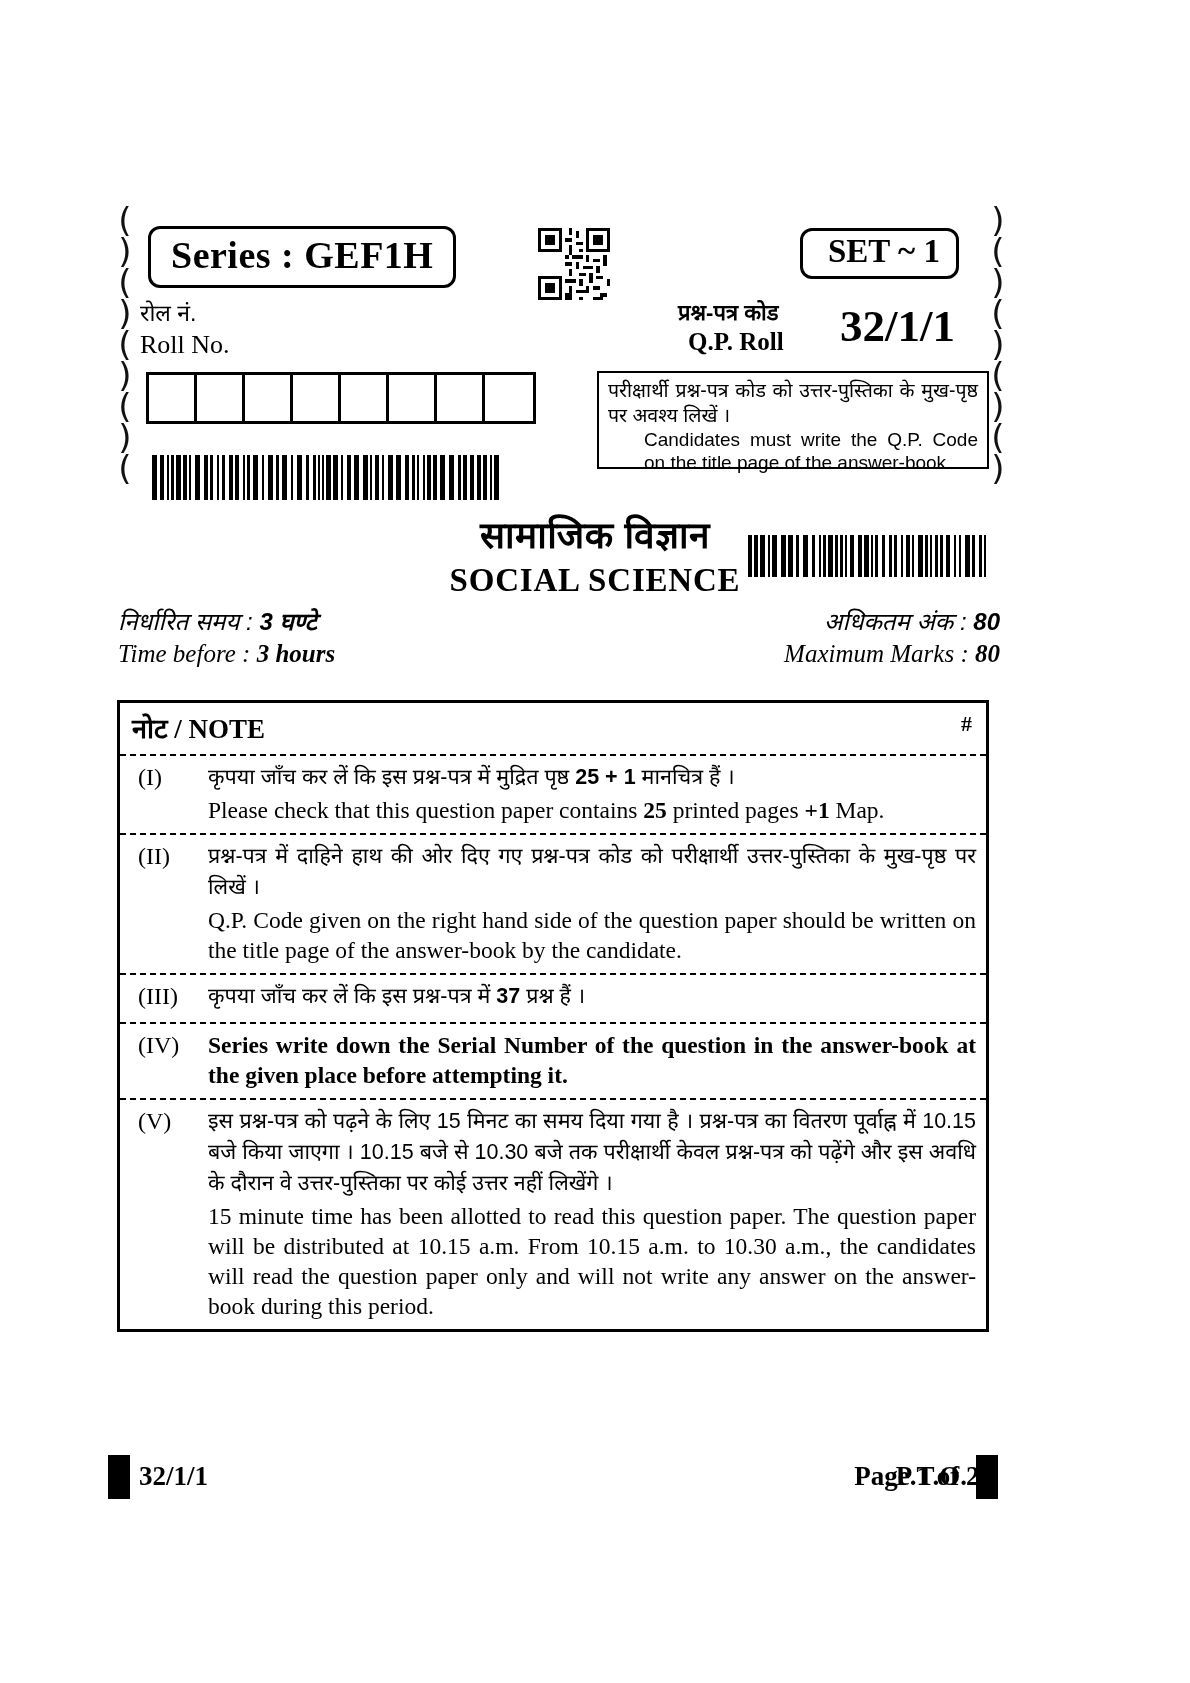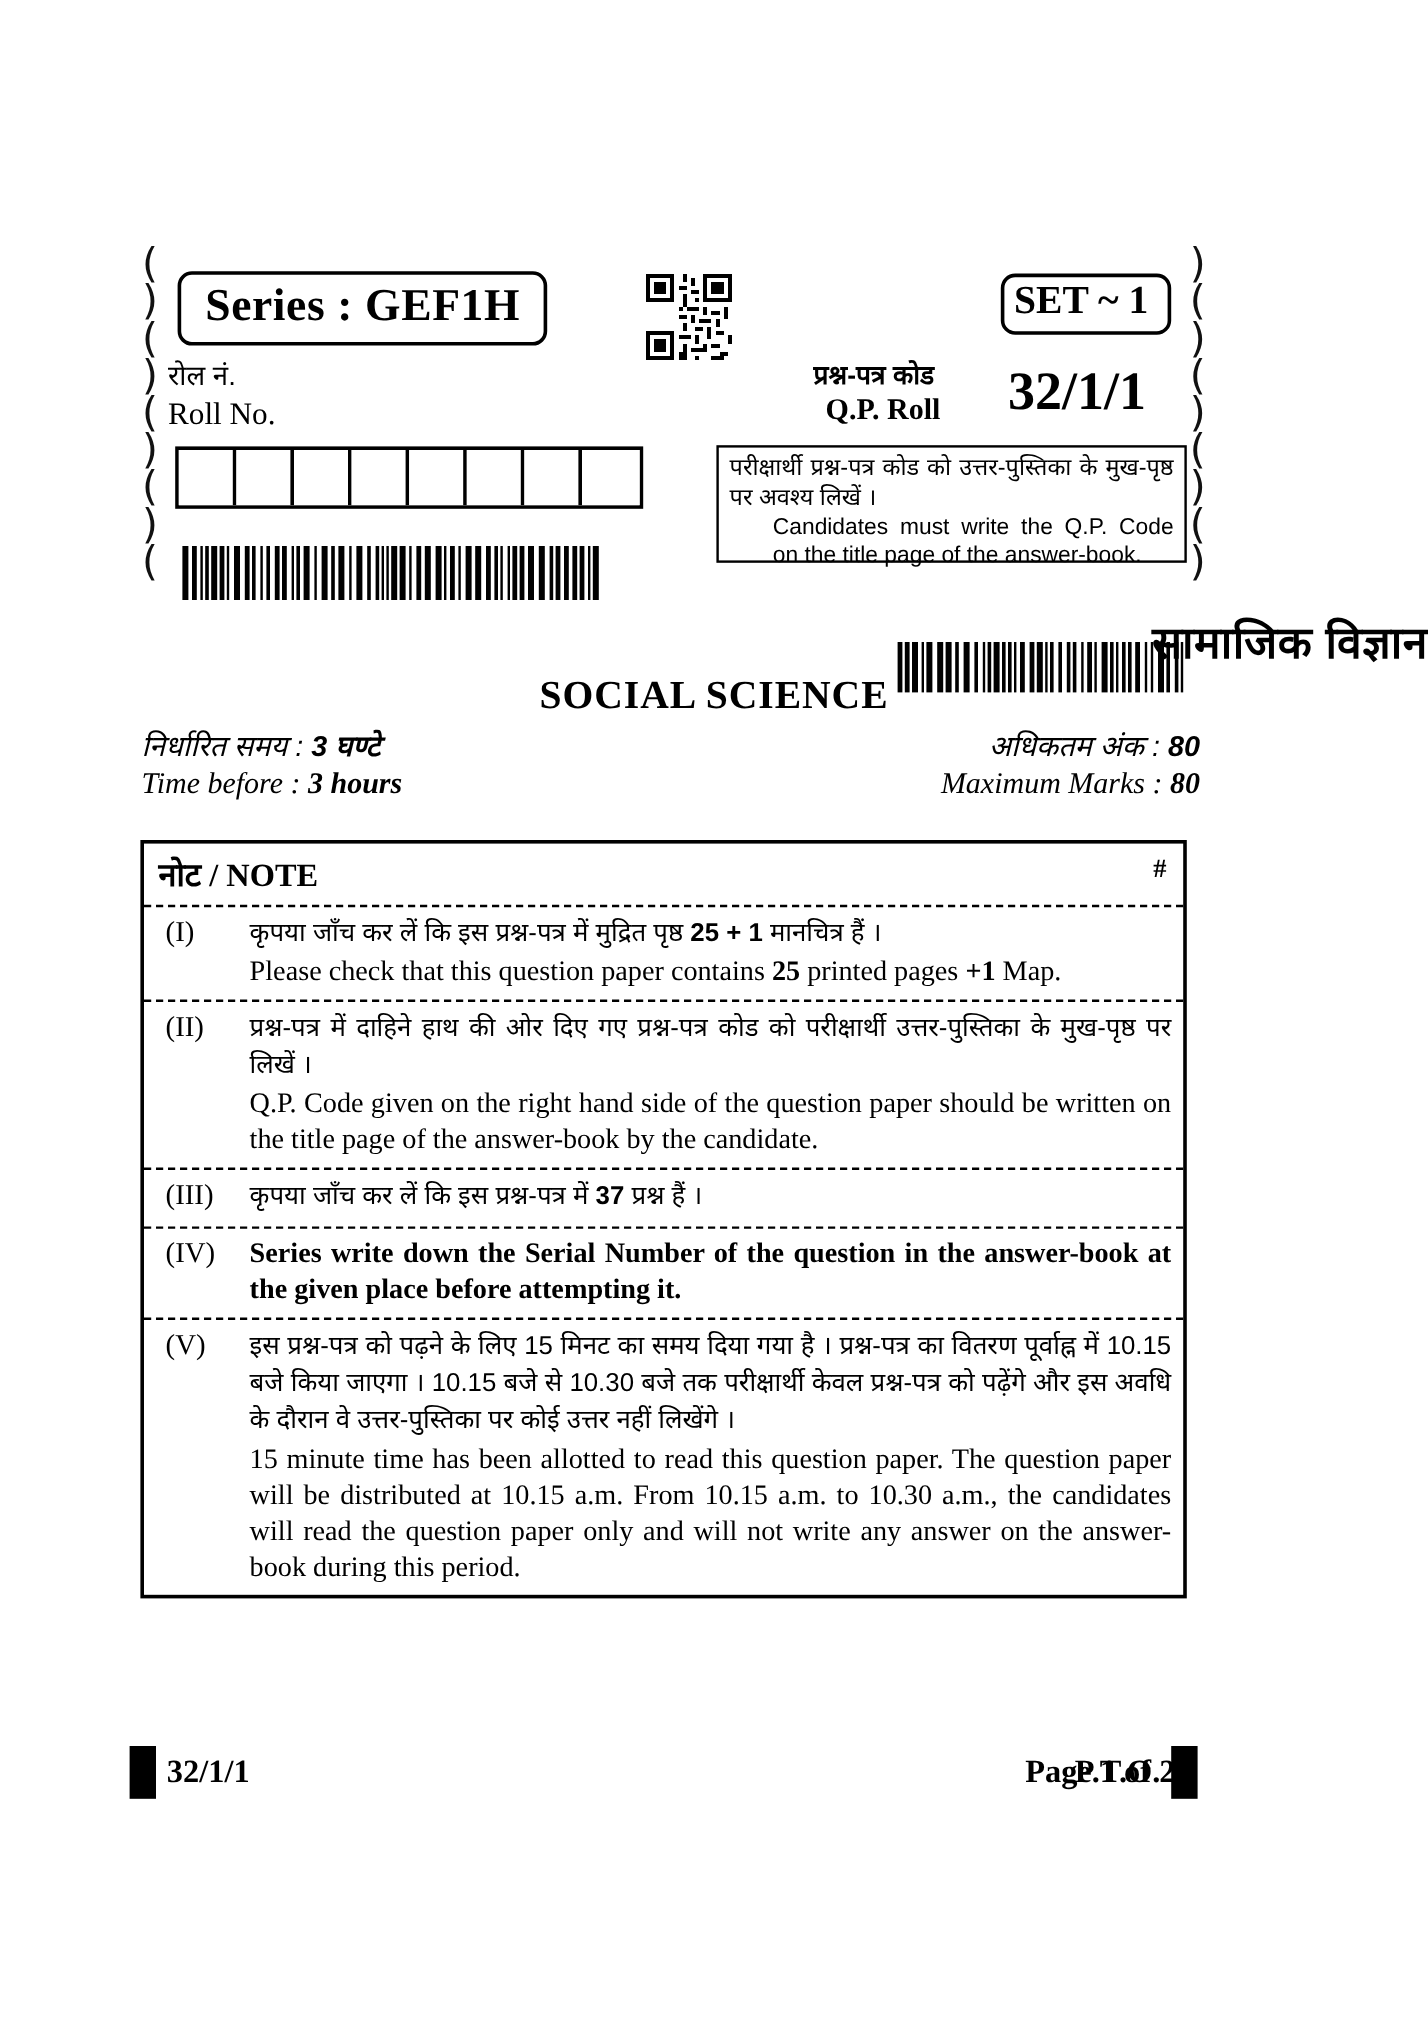--- a/index.html
+++ b/index.html
@@ -71,24 +71,24 @@
   .qr {
     position: absolute;
     left: 538px; top: 228px;
     width: 72px; height: 72px;
   }
   .qr svg { display: block; }
 
   
   .set-box {
     position: absolute;
-    left: 834px; top: 228px;
+    left: 800px; top: 228px;
     border: 3px solid #000;
     border-radius: 12px;
-    padding: 2px 16px 6px 8px;
+    padding: 2px 16px 6px 25px;
     font-size: 33px;
     font-weight: bold;
     white-space: nowrap;
   }
 
   .qp-label-hi {
     position: absolute;
     left: 678px; top: 296px;
     font-size: 22px;
     font-family: "Liberation Sans", sans-serif;
@@ -133,21 +133,21 @@
   
   .barcode { position: absolute; display: flex; align-items: flex-end; }
   .barcode span { display: block; background: #000; }
   .barcode-roll { left: 152px; top: 455px; height: 45px; }
   .barcode-marks { left: 748px; top: 535px; height: 42px; }
 
   
   .subject-hi {
     position: absolute;
     left: 0; top: 508px; width: 1190px;
-    text-align: right;
+    text-align: center;
     font-family: "Liberation Sans", sans-serif;
     font-weight: bold;
     font-size: 37px;
     letter-spacing: .5px;
   }
   .subject-en {
     position: absolute;
     left: 0; top: 562px; width: 1190px;
     text-align: center;
     font-weight: bold;

